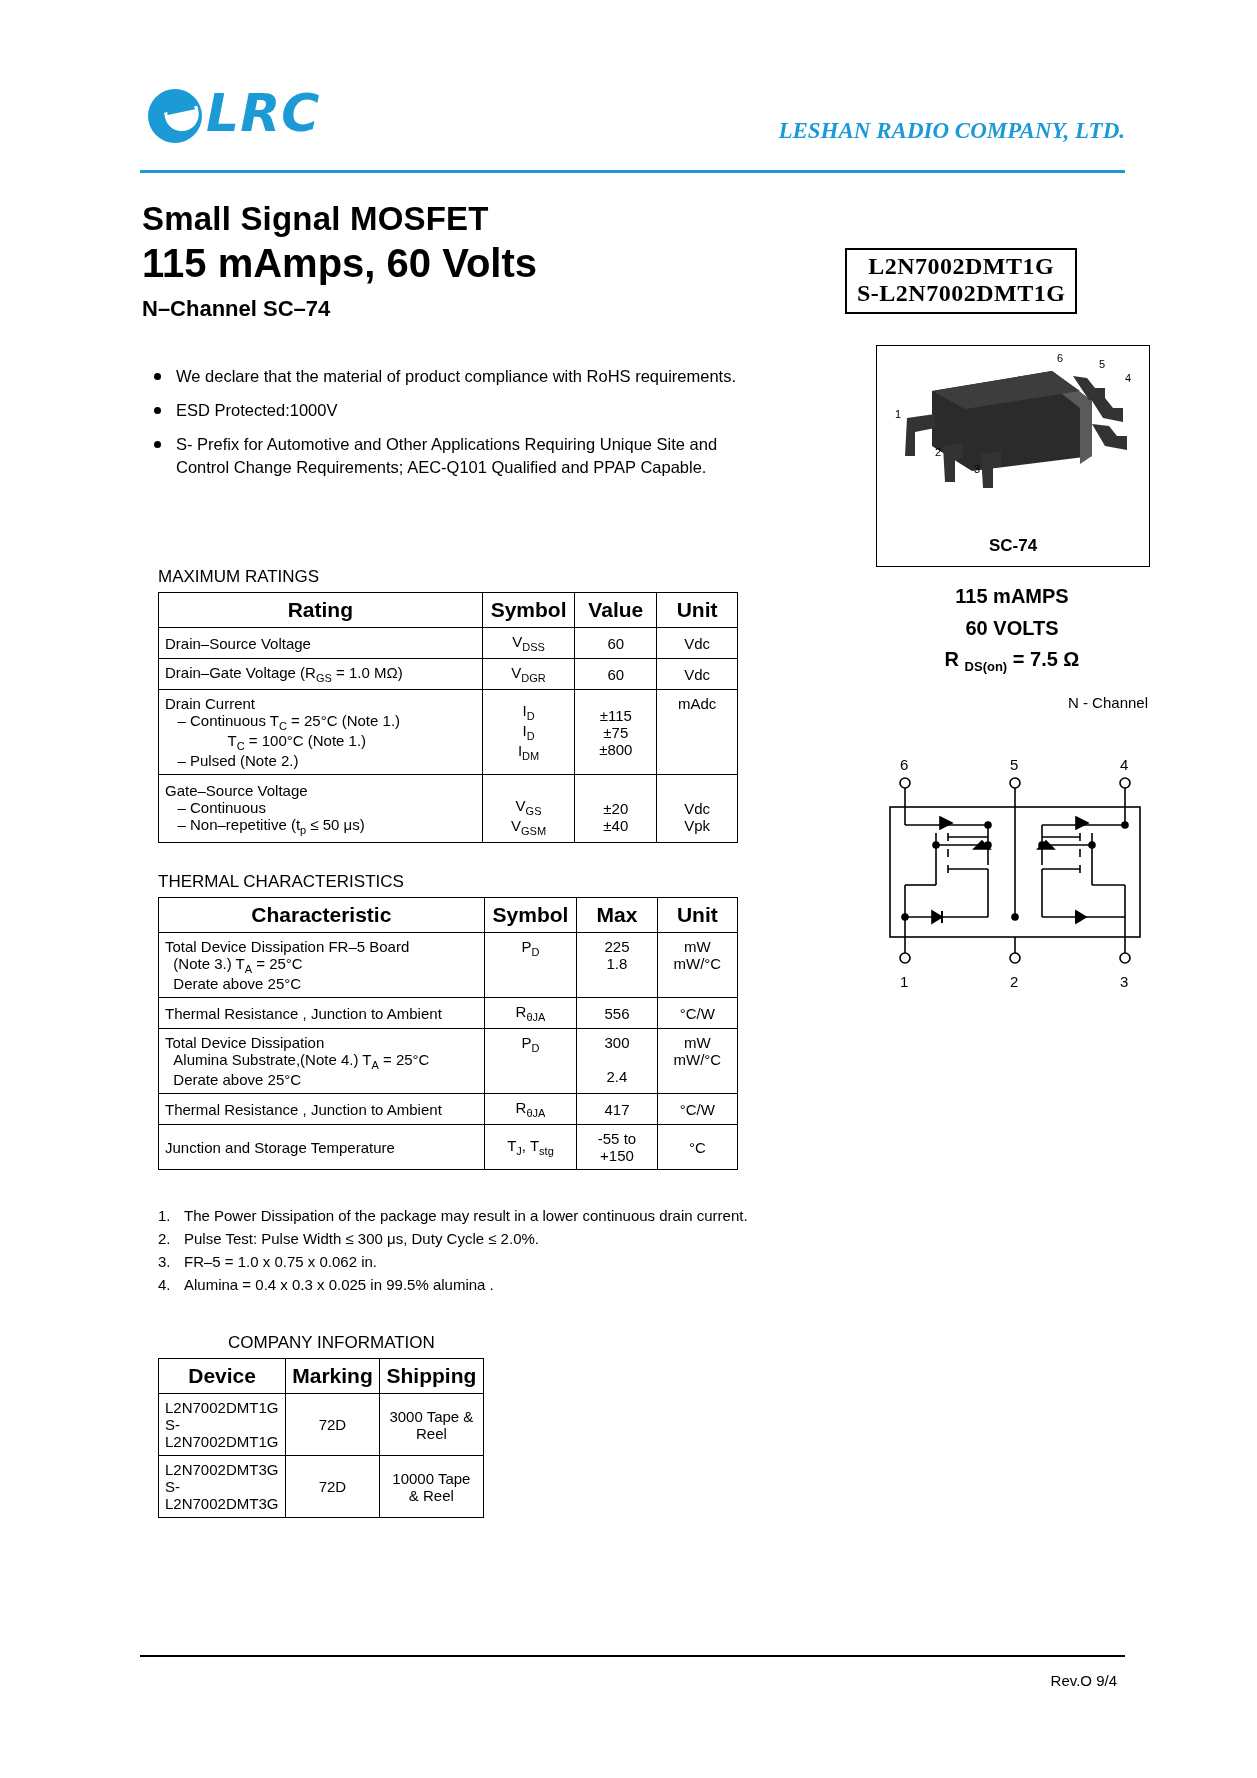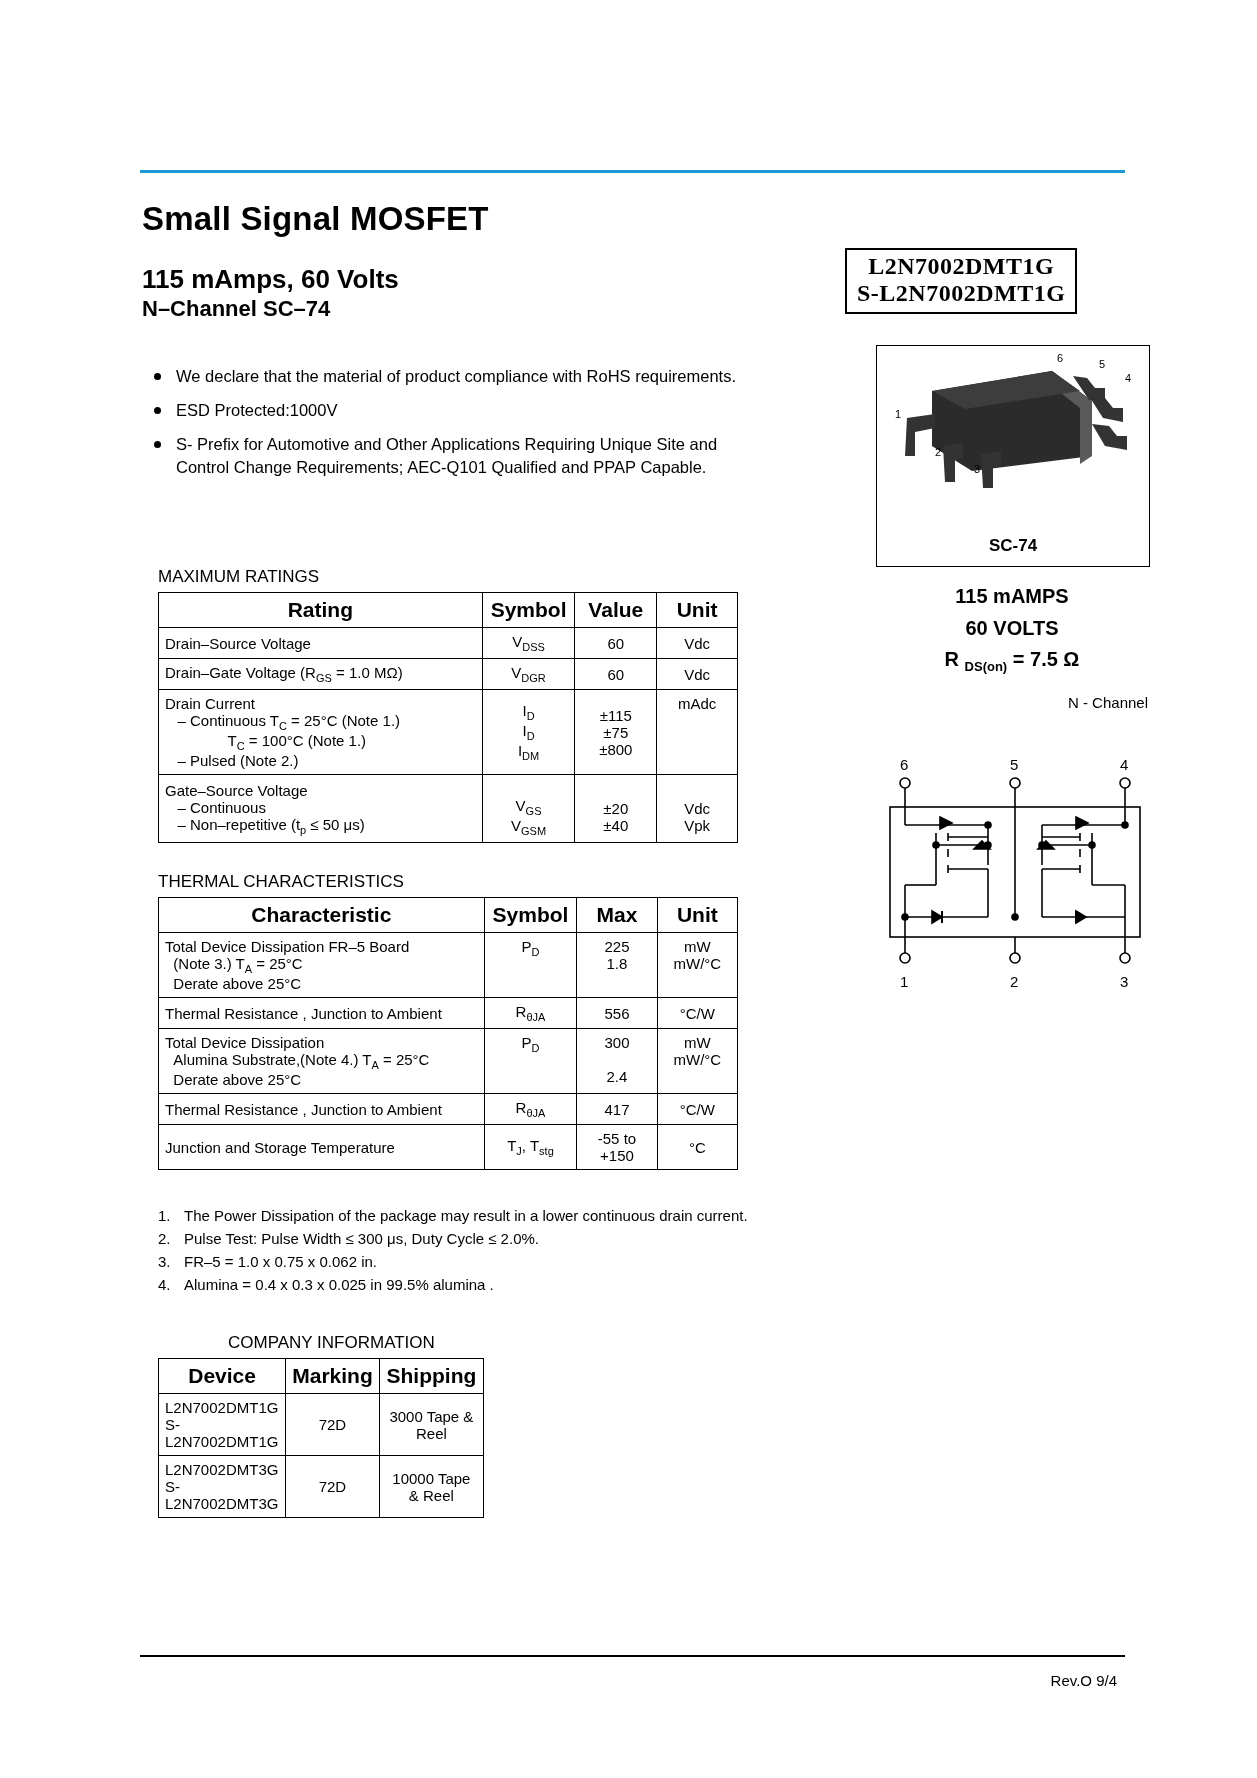--- a/index.html
+++ b/index.html
@@ -87,22 +87,22 @@
   
   .title1 {
     position: absolute;
     left: 142px; top: 200px;
     font-size: 33px;
     font-weight: bold;
     letter-spacing: .2px;
   }
   .title2 {
     position: absolute;
-    left: 142px; top: 264px;
-    font-size: 26px;
+    left: 142px; top: 241px;
+    font-size: 40px;
     font-weight: bold;
   }
   .title3 {
     position: absolute;
     left: 142px; top: 296px;
     font-size: 22px;
     font-weight: bold;
   }
 
   
@@ -255,20 +255,29 @@
     position: absolute;
     right: 140px; top: 1672px;
     font-size: 15px;
   }
 </style>
 </head>
 <body>
 
 <div class="page">
 
+  <div class="header">
+    <div class="logo">
+      <div class="logo-circle">
+        <div class="logo-swoosh"></div>
+      </div>
+      <div class="logo-text">LRC</div>
+    </div>
+    <div class="company">LESHAN RADIO COMPANY, LTD.</div>
+  </div>
   <div class="header-rule"></div>
 
   <div class="title1">Small Signal MOSFET</div>
   <div class="title2">115 mAmps, 60 Volts</div>
   <div class="title3">N–Channel SC–74</div>
 
   <div class="bullets">
     <div class="bullet">We declare that the material of product compliance with RoHS requirements.</div>
     <div class="bullet">ESD Protected:1000V</div>
     <div class="bullet">S- Prefix for Automotive and Other Applications Requiring Unique Site and Control Change Requirements; AEC-Q101 Qualified and PPAP Capable.</div>

